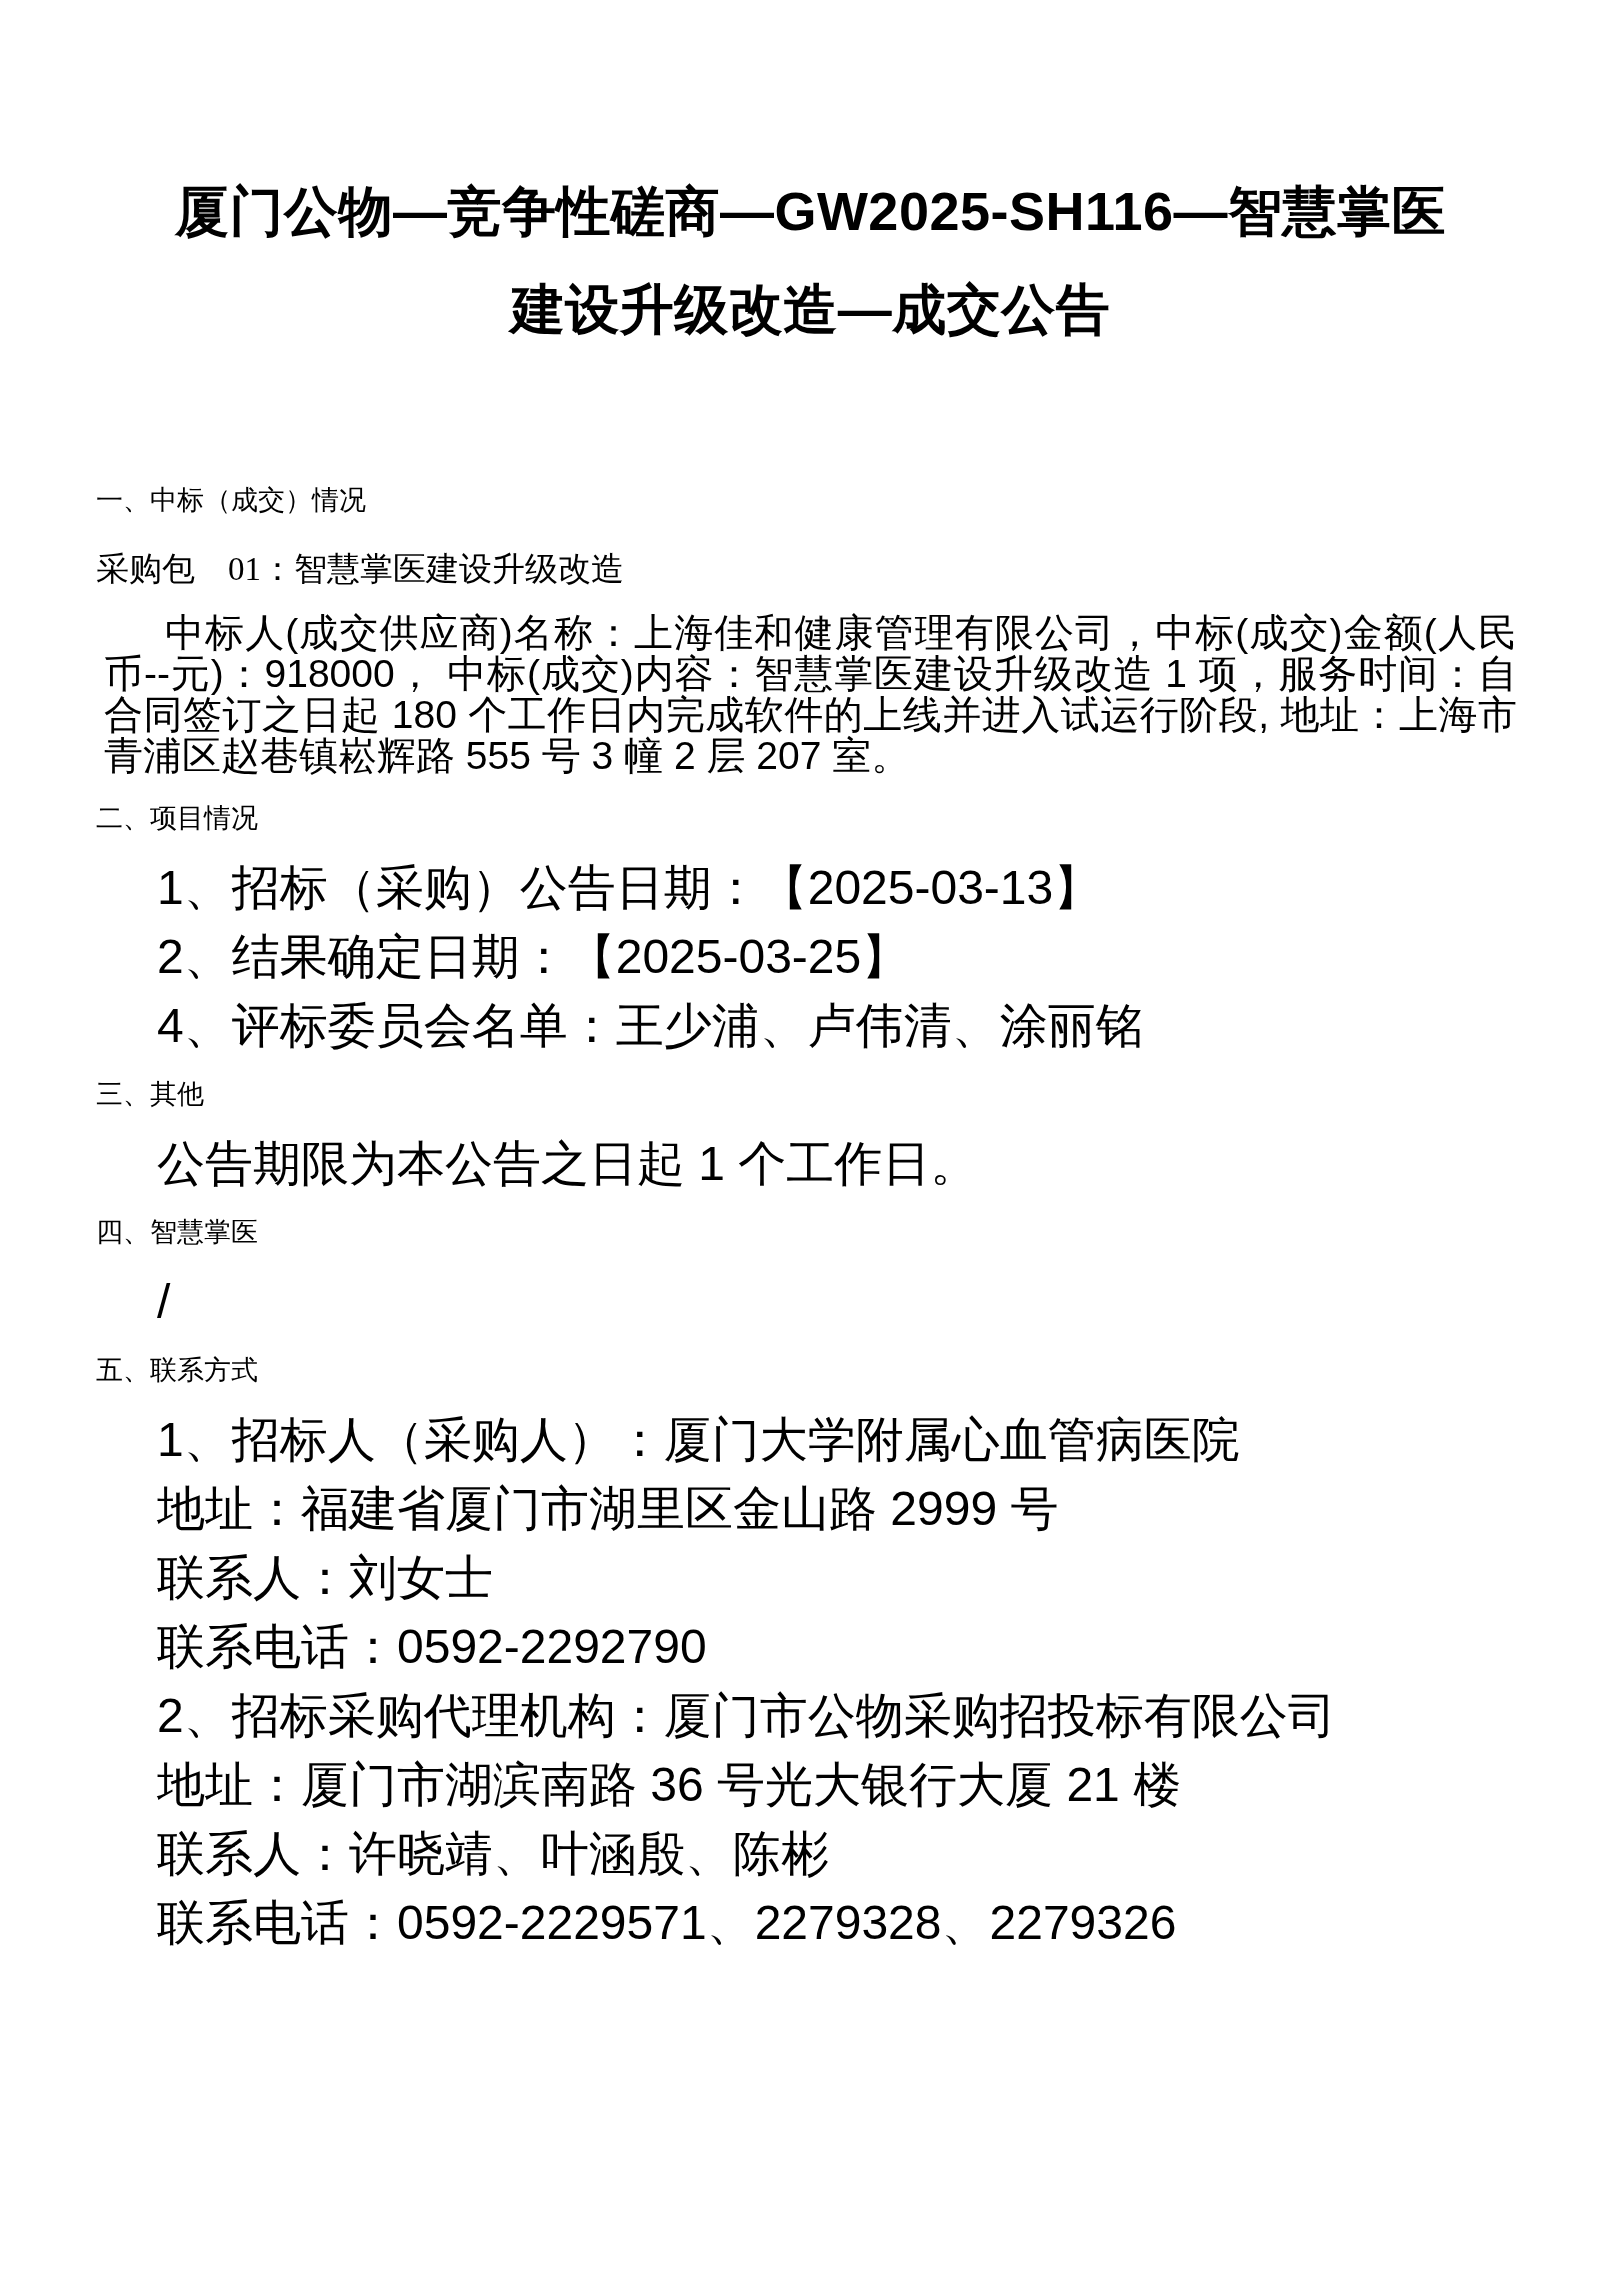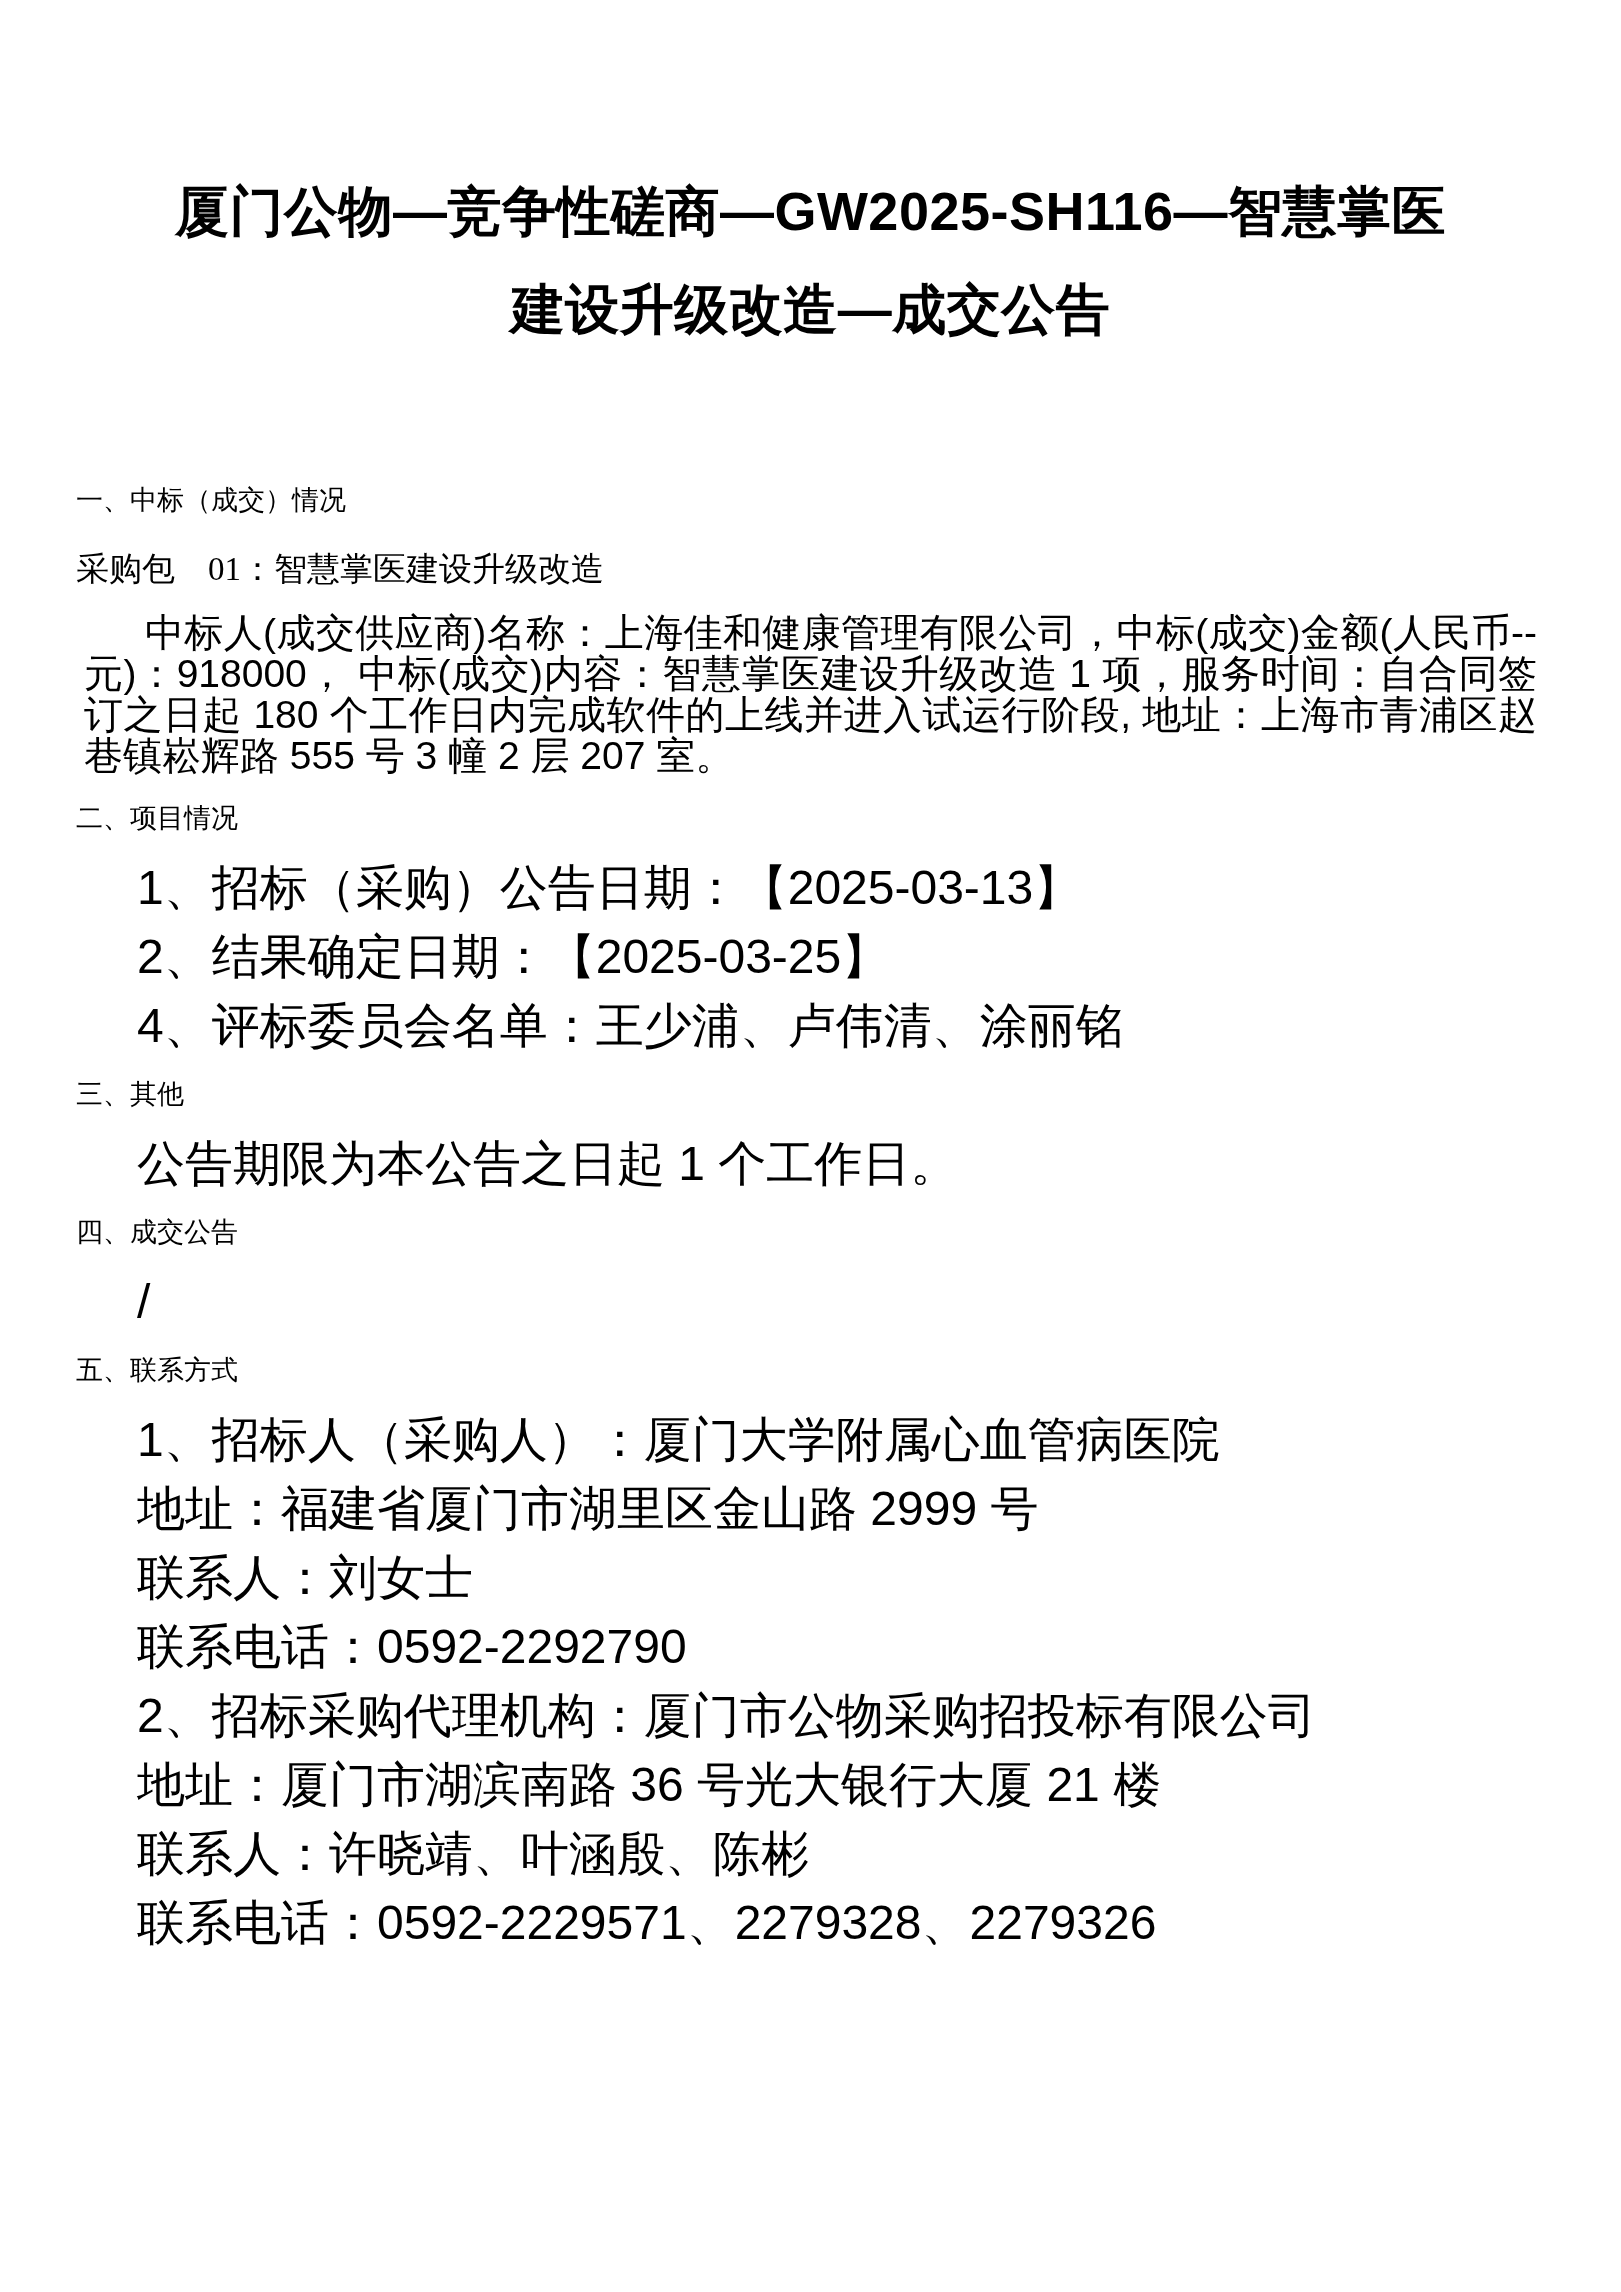--- a/index.html
+++ b/index.html
@@ -10,21 +10,21 @@
   body {
     width: 1621px;
     height: 2293px;
     color: #000000;
     font-family: "Liberation Sans", "DejaVu Sans", sans-serif;
   }
   .page {
     box-sizing: border-box;
     width: 1621px;
     height: 2293px;
-    padding: 0 76px;
+    padding: 0 96px;
     overflow: hidden;
     background: #ffffff;
   }
   .doc-title {
     margin: 162px 0 0 0;
     font-size: 54px;
     line-height: 98px;
     font-weight: 700;
     text-align: center;
     letter-spacing: 0.5px;
@@ -77,21 +77,21 @@
     <p class="para">中标人(成交供应商)名称：上海佳和健康管理有限公司，中标(成交)金额(人民币--元)：918000， 中标(成交)内容：智慧掌医建设升级改造 1 项，服务时间：自合同签订之日起 180 个工作日内完成软件的上线并进入试运行阶段, 地址：上海市青浦区赵巷镇崧辉路 555 号 3 幢 2 层 207 室。</p>
 
     <h2 class="sec-heading">二、项目情况</h2>
     <p class="indent-line">1、招标（采购）公告日期：【2025-03-13】</p>
     <p class="indent-line">2、结果确定日期：【2025-03-25】</p>
     <p class="indent-line">4、评标委员会名单：王少浦、卢伟清、涂丽铭</p>
 
     <h2 class="sec-heading">三、其他</h2>
     <p class="indent-line">公告期限为本公告之日起 1 个工作日。</p>
 
-    <h2 class="sec-heading">四、成交公告</h2>
+    <h2 class="sec-heading">四、智慧掌医</h2>
     <p class="indent-line">/</p>
 
     <h2 class="sec-heading">五、联系方式</h2>
 
     <p class="indent-line">1、招标人（采购人）：厦门大学附属心血管病医院</p>
     <p class="indent-line">地址：福建省厦门市湖里区金山路 2999 号</p>
     <p class="indent-line">联系人：刘女士</p>
     <p class="indent-line">联系电话：0592-2292790</p>
 
     <p class="indent-line">2、招标采购代理机构：厦门市公物采购招投标有限公司</p>

